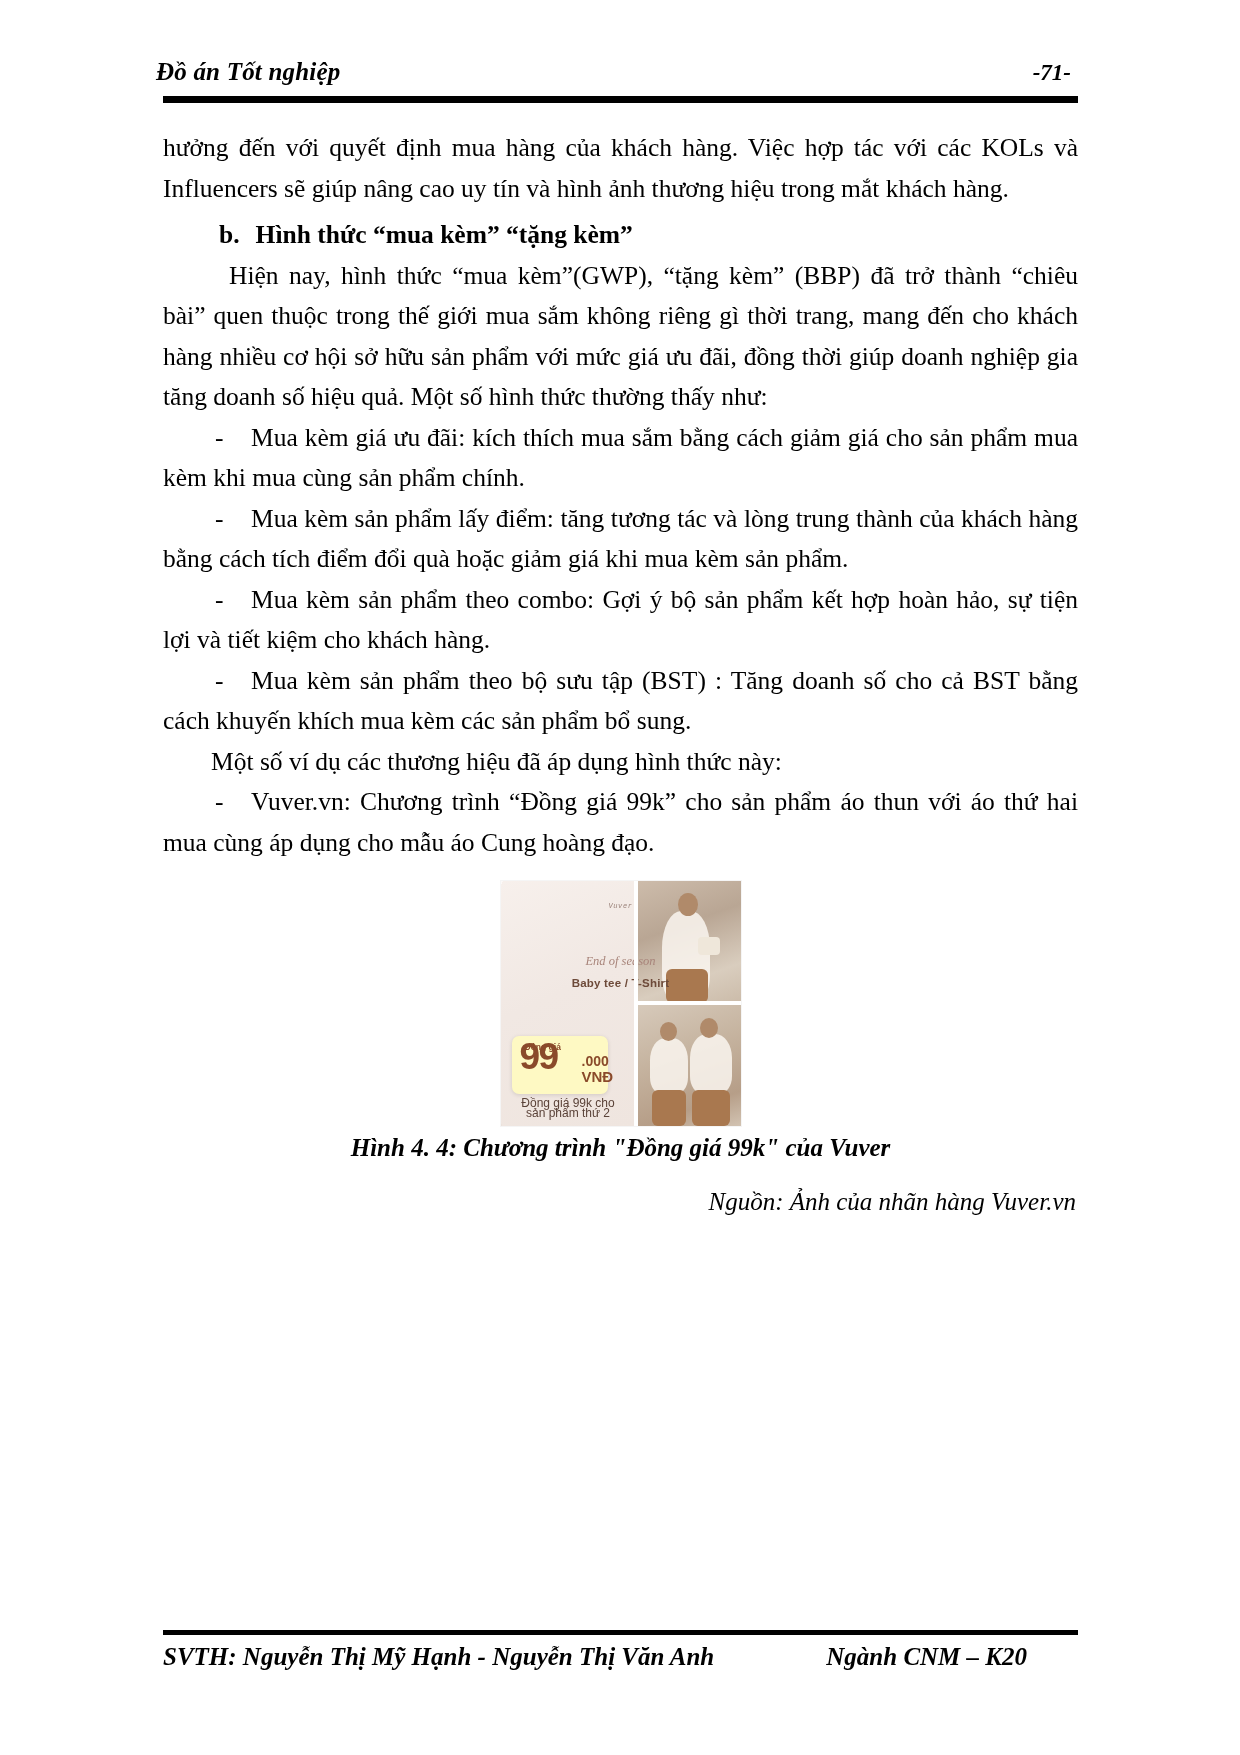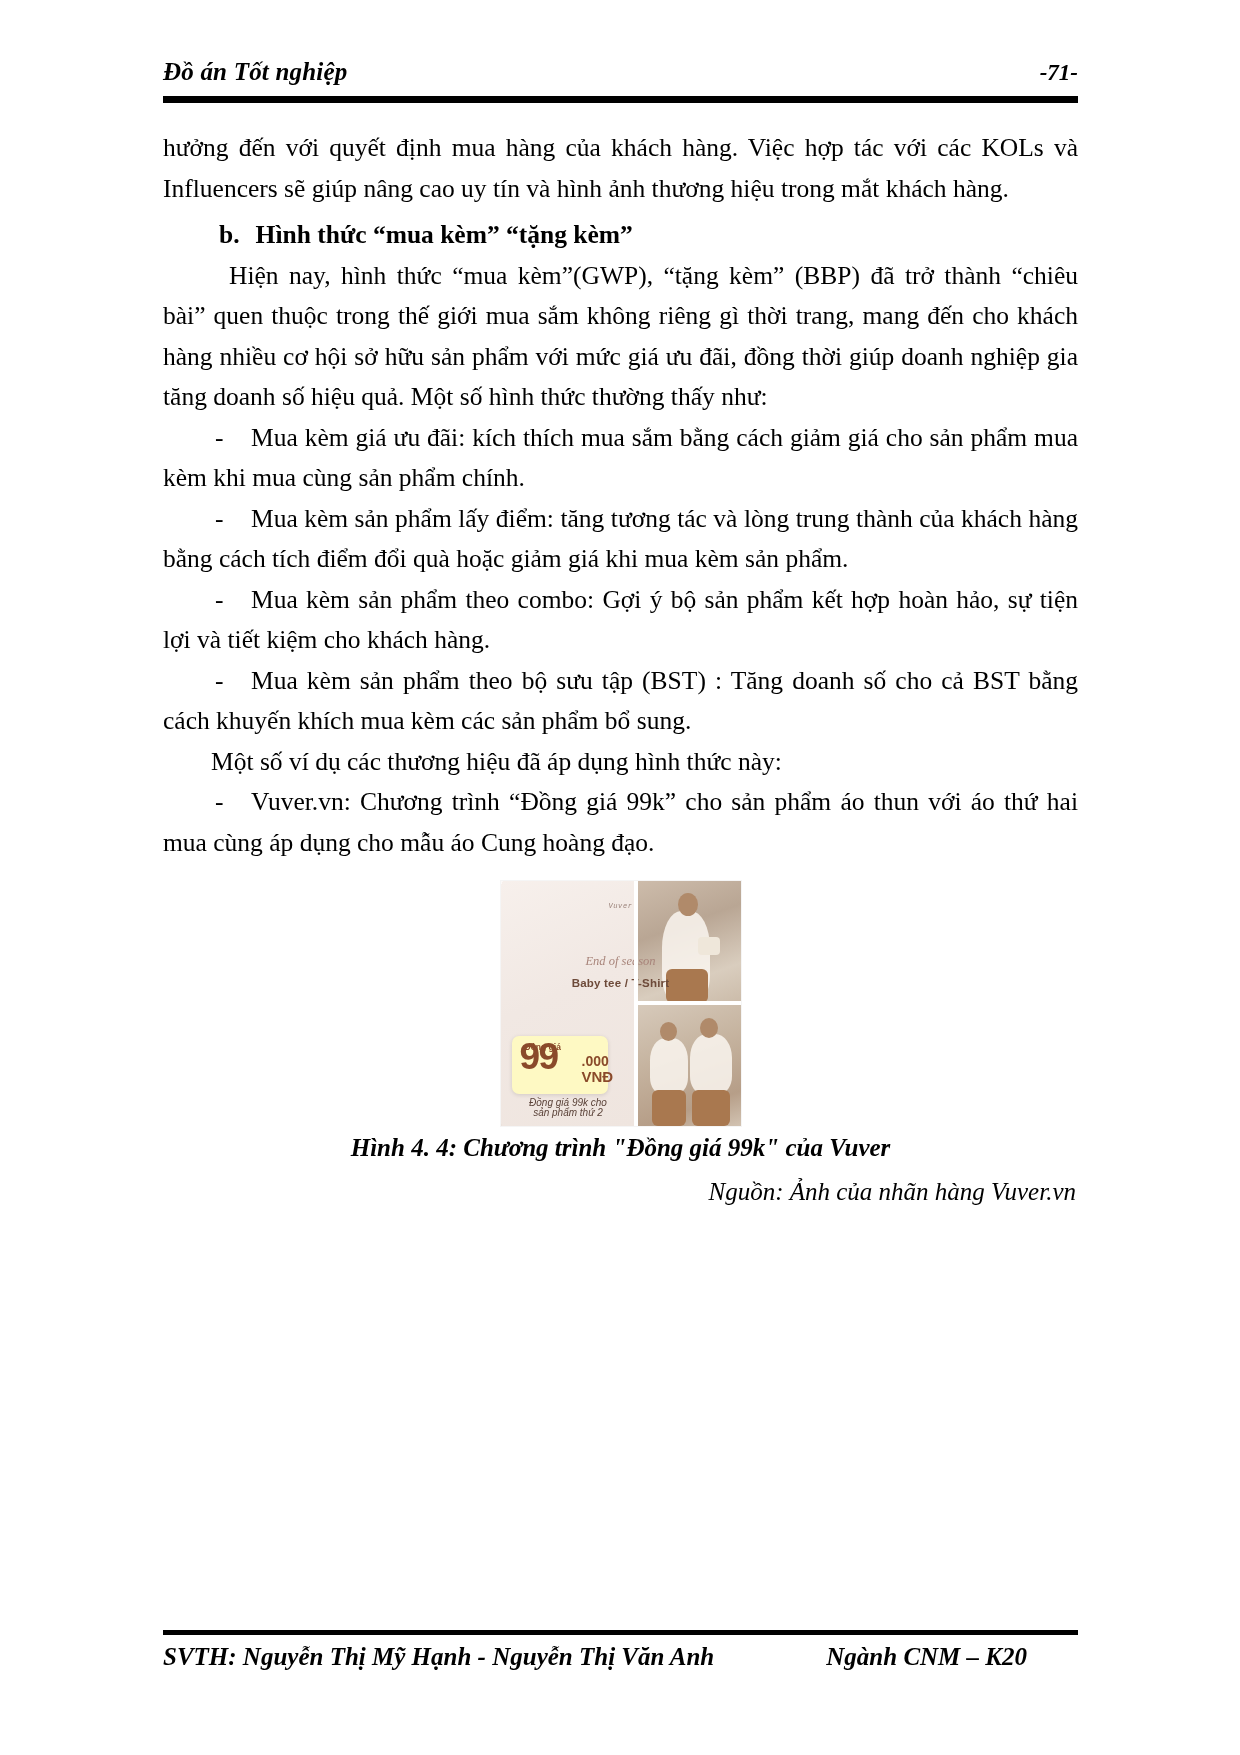--- a/index.html
+++ b/index.html
@@ -14,21 +14,21 @@
     background: #ffffff;
     font-family: "Liberation Serif", "DejaVu Serif", serif;
     color: #000000;
     overflow: hidden;
     box-sizing: border-box;
   }
 
   
   .header {
     position: absolute;
-    left: 163px;
+    left: 156px;
     top: 58px;
     width: 915px;
     display: flex;
     align-items: flex-end;
     justify-content: space-between;
   }
   .header-title {
     font-style: italic;
     font-weight: 700;
     font-size: 25px;
@@ -205,25 +205,24 @@
     font-size: 15px;
     color: #8a4a2a;
   }
   .price-note {
     position: absolute;
     left: 0;
     top: 217px;
     width: 135px;
     text-align: center;
     font-family: "Liberation Sans", sans-serif;
-    font-size: 10px;
+    font-size: 12px;
     line-height: 10px;
     color: #5a4238;
     z-index: 4;
-    font-style: italic;
   }
 
   .poster-right-top {
     position: absolute;
     left: 135px; top: 0;
     width: 105px; height: 122px;
     background: linear-gradient(160deg, #cdbcab 0%, #b9a694 38%, #d9cdbe 75%, #cbbba9 100%);
     overflow: hidden;
   }
   .poster-right-bottom {
@@ -257,21 +256,21 @@
   }
 
   .fig-caption {
     text-align: center;
     font-size: 25px;
     font-weight: 700;
     font-style: italic;
     line-height: 36px;
   }
   .fig-source {
-    margin-top: 8px;
+    margin-top: 18px;
     text-align: right;
     padding-right: 2px;
     font-size: 25px;
     font-style: italic;
     line-height: 36px;
   }
 
   
   .footer-rule {
     position: absolute;

